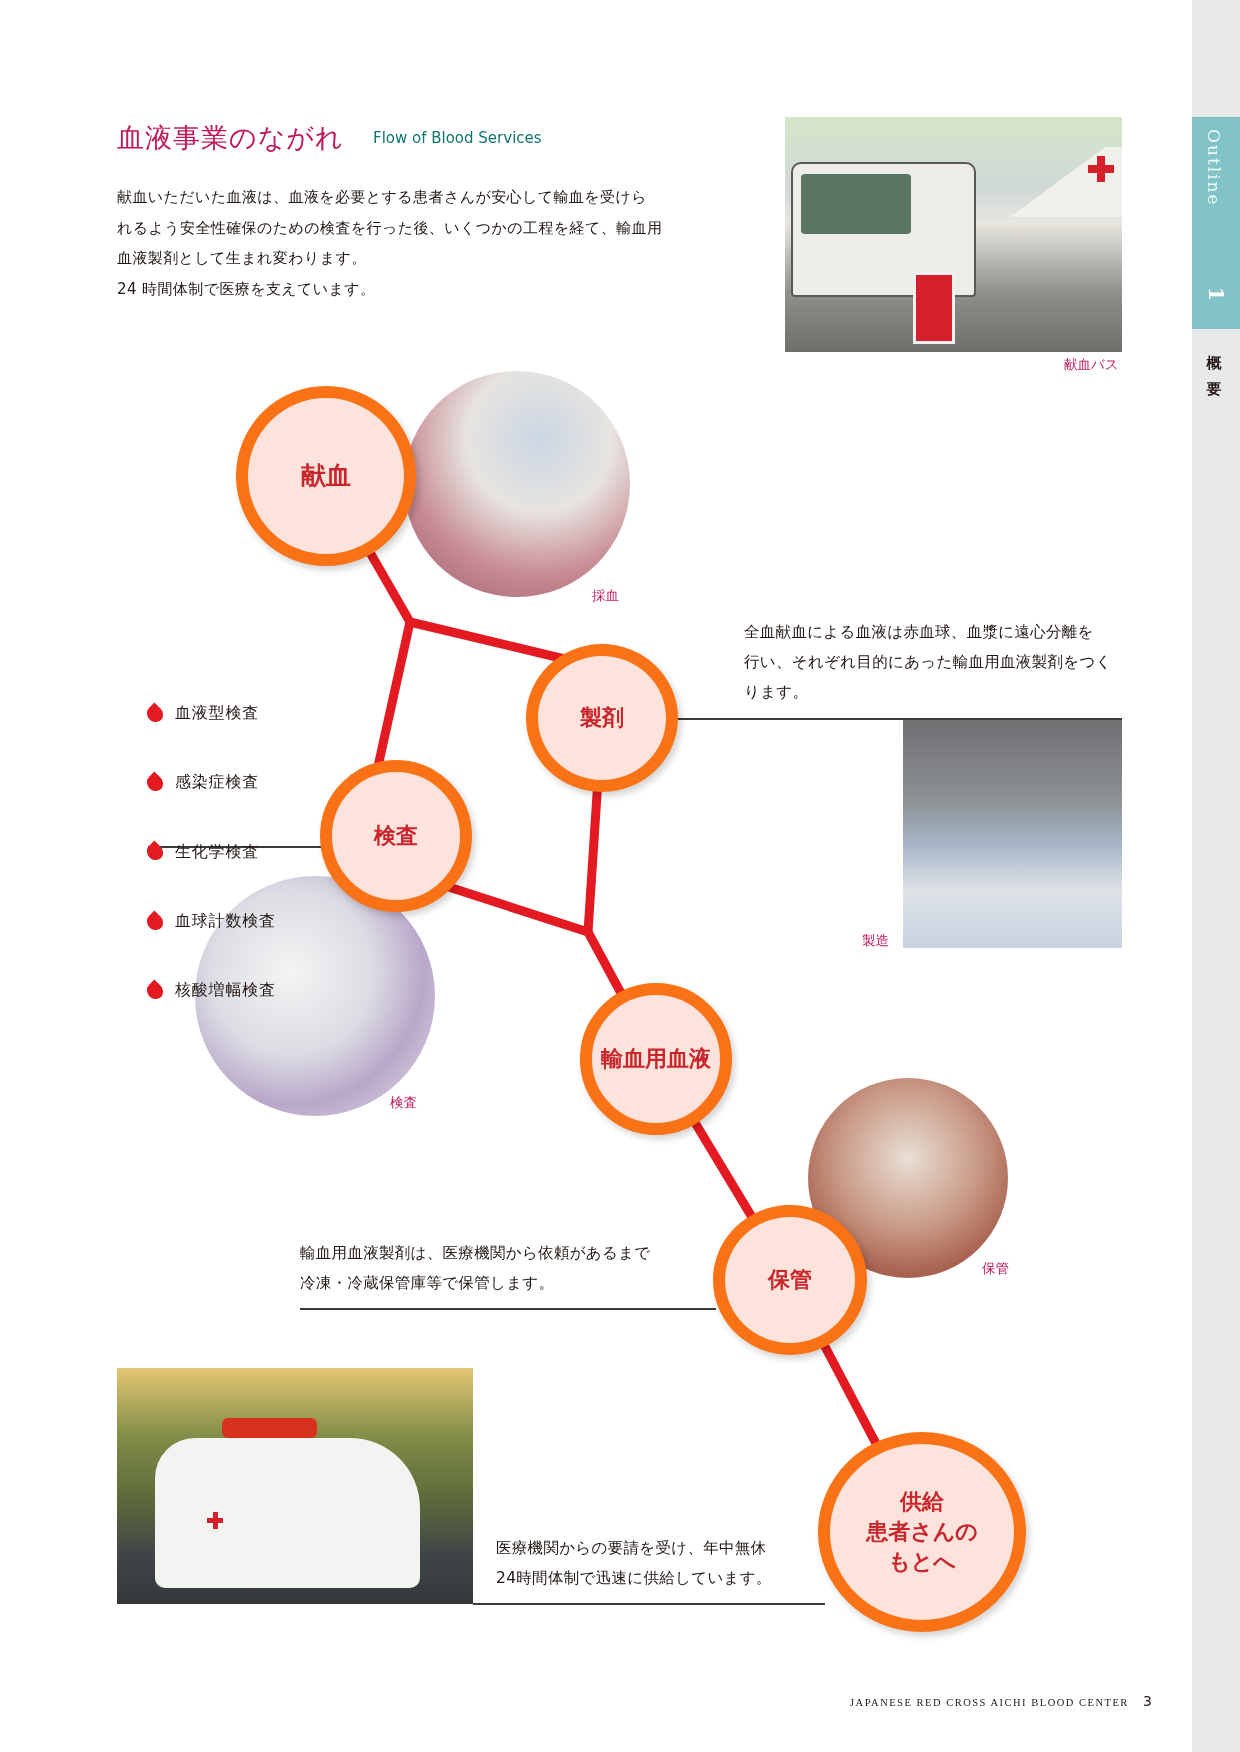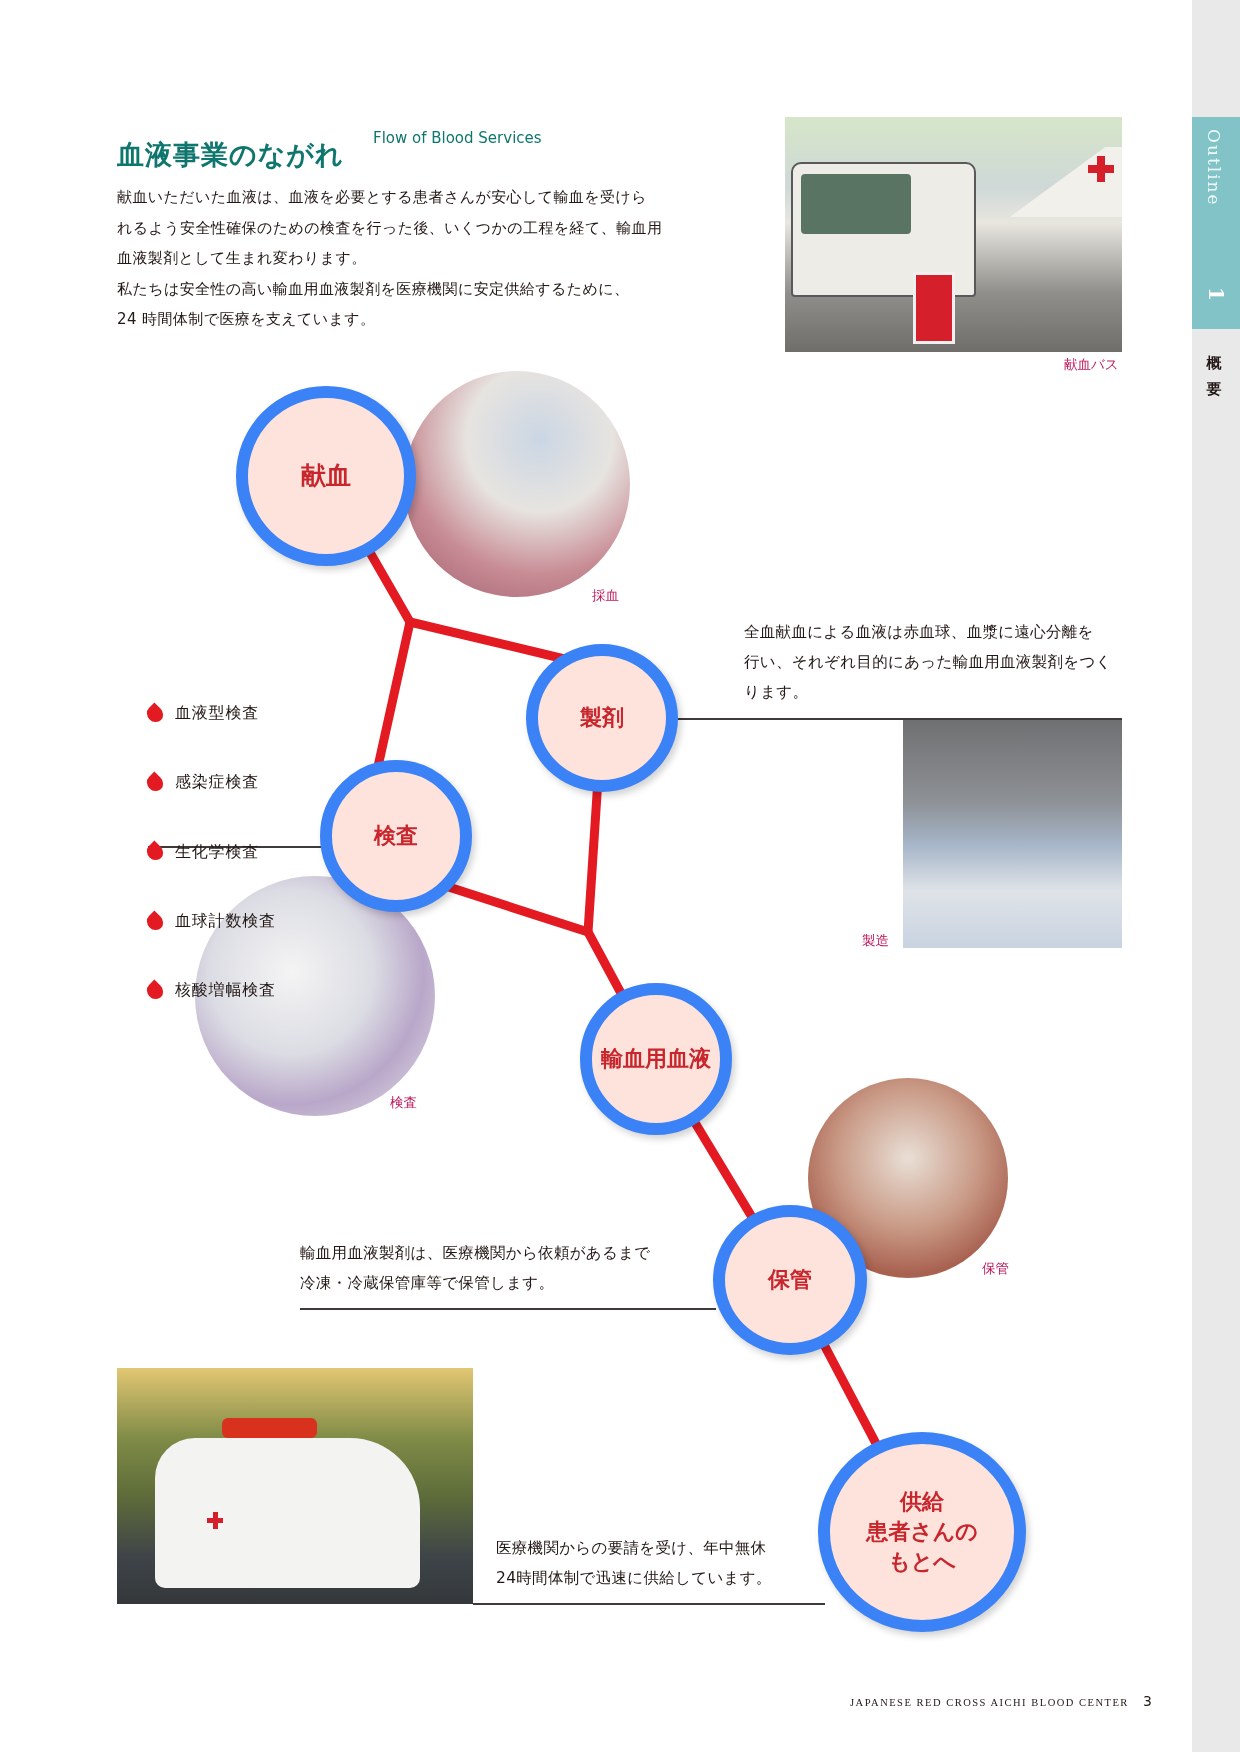--- a/index.html
+++ b/index.html
@@ -12,21 +12,21 @@
   .sidebar { position: absolute; left: 1192px; top: 0; width: 48px; height: 1752px; background: #e9e9ea; }
   .sidebar .tab { position: absolute; left: 0; top: 117px; width: 48px; height: 212px; background: #82c3c7; }
   .sidebar .tab-en { position: absolute; left: 12px; top: 12px; writing-mode: vertical-rl; color: #eef8f8;
     font-family: "DejaVu Serif", "Liberation Serif", serif; font-size: 17px; letter-spacing: 2px; }
   .sidebar .tab-num { position: absolute; left: 12px; top: 170px; writing-mode: vertical-rl; color: #ffffff;
     font-family: "DejaVu Serif", "Liberation Serif", serif; font-size: 20px; font-weight: bold; }
   .sidebar .ja { position: absolute; left: 10px; top: 350px; width: 24px; font-size: 15px; line-height: 26px;
     color: #231815; font-weight: bold; text-align: center; }
 
   
-  .h-title { left: 117px; top: 120px; font-size: 27px; font-weight: bold; letter-spacing: 1px; color: #0f766e; margin-top: 17px; }
+  .h-title { left: 117px; top: 120px; font-size: 27px; font-weight: normal; letter-spacing: 1px; color: #be185d; }
   .h-sub { left: 373px; top: 129px; font-size: 15px; color: #0f766e; }
   .intro { left: 117px; top: 182px; width: 640px; font-size: 15px; line-height: 30.5px; letter-spacing: 0.4px; color: #231815; }
 
   
   .photo { position: absolute; overflow: hidden; }
   .photo.circle { border-radius: 50%; }
   .photo-bus { left: 785px; top: 117px; width: 337px; height: 235px;
     background: linear-gradient(180deg, #d6e6c9 0%, #cfd8d7 30%, #e8e6df 45%, #8f8e8a 75%, #6f6e6b 100%); }
   .photo-bus .bus { position: absolute; left: 6px; top: 45px; width: 185px; height: 135px; background: #eeece6; border-radius: 10px 10px 4px 4px; border: 2px solid #59585a; }
   .photo-bus .bus-win { position: absolute; left: 8px; top: 10px; width: 110px; height: 60px; background: #597463; border-radius: 4px; }
@@ -43,21 +43,21 @@
   .photo-storage { left: 808px; top: 1078px; width: 200px; height: 200px;
     background: radial-gradient(circle at 50% 40%, #e9dfd6 0%, #c99a86 45%, #a8604f 75%, #d7b8a9 100%); }
   .photo-car { left: 117px; top: 1368px; width: 356px; height: 236px;
     background: linear-gradient(180deg, #e2c773 0%, #7f8b46 30%, #5d6b3a 55%, #3e4448 80%, #34383b 100%); }
   .photo-car .car { position: absolute; left: 38px; top: 70px; width: 265px; height: 150px; background: #f3f3f1; border-radius: 40px 70px 10px 10px; }
   .photo-car .light { position: absolute; left: 105px; top: 50px; width: 95px; height: 20px; background: #d8321f; border-radius: 6px; }
 
   .caption { position: absolute; font-size: 13.5px; color: #be185d; }
 
   
-  .node { position: absolute; border-radius: 50%; background: #fde3dc; border: 12px solid #3b82f6;
+  .node { position: absolute; border-radius: 50%; background: #fde3dc; border: 12px solid #f97316;
     display: flex; align-items: center; justify-content: center; text-align: center;
     color: #c8262c; font-weight: bold; box-shadow: 3px 4px 7px rgba(0,0,0,0.18); }
   .node span { display: block; line-height: 1.35; }
 
   .rule { position: absolute; height: 1.5px; background: #3e3a39; }
 
   .tests { left: 146px; top: 662px; }
   .test-item { display: flex; align-items: center; height: 35.3px; font-size: 16px; letter-spacing: 0.8px; color: #231815; margin-top: 34px; }
   .drop { width: 18px; height: 20px; margin-right: 11px; background: #e31a22; border-radius: 60% 0 60% 60%; transform: rotate(-45deg) scale(0.85); }
 
@@ -80,21 +80,20 @@
   </div>
 </div>
 
 <div class="abs h-title">血液事業のながれ</div>
 <div class="abs h-sub">Flow of Blood Services</div>
 
 <div class="abs intro">
   <div>献血いただいた血液は、血液を必要とする患者さんが安心して輸血を受けら</div>
   <div>れるよう安全性確保のための検査を行った後、いくつかの工程を経て、輸血用</div>
   <div>血液製剤として生まれ変わります。</div>
-  <div>私たちは安全性の高い輸血用血液製剤を医療機関に安定供給するために、</div>
   <div>24 時間体制で医療を支えています。</div>
 </div>
 
 <div class="photo photo-bus">
   <div class="bus">
       <div class="bus-win"></div>
     </div>
   <div class="tent"></div>
   <div class="cross" style="left:303px;top:48px;width:26px;height:8px;"></div>
   <div class="cross" style="left:312px;top:39px;width:8px;height:26px;"></div>

